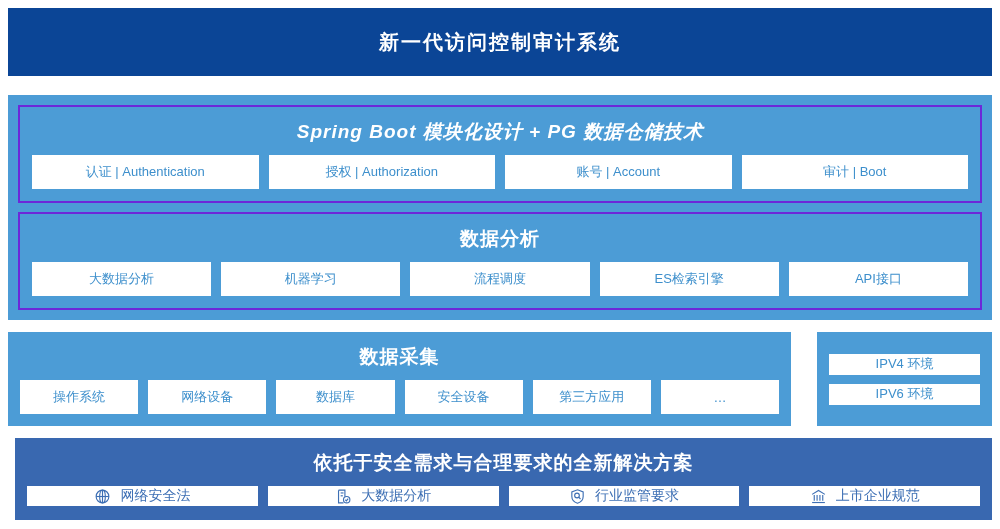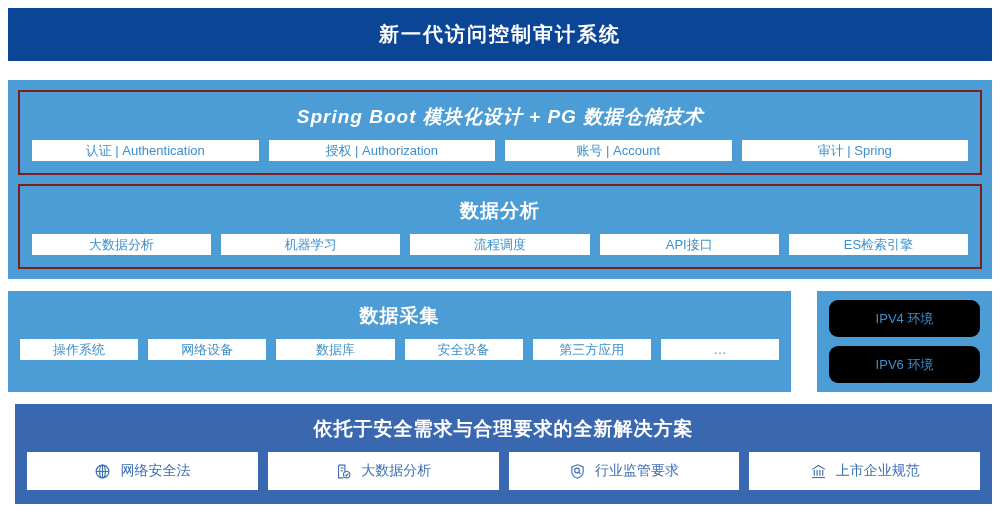--- a/index.html
+++ b/index.html
@@ -17,21 +17,21 @@
     height: 529px;
     position: relative;
     background: #ffffff;
     padding: 0 8px;
     display: flex;
     flex-direction: column;
   }
 
   
   .header-bar {
-    height: 53px;
+    height: 68px;
     margin-top: 8px;
     background: #0b4596;
     display: flex;
     align-items: center;
     justify-content: center;
     flex: 0 0 auto;
   }
   .header-title {
     color: #ffffff;
     font-size: 20px;
@@ -41,21 +41,21 @@
 
   
   .platform-block {
     margin-top: 19px;
     background: #4c9cd6;
     padding: 10px;
     flex: 0 0 auto;
   }
 
   .inner-panel {
-    border: 2px solid #7f1d1d;
+    border: 2px solid #6d28d9;
     padding: 9px 12px 12px 12px;
   }
   .inner-panel + .inner-panel { margin-top: 9px; }
 
   .panel-title {
     text-align: center;
     color: #ffffff;
     font-size: 19px;
     font-weight: bold;
     padding: 3px 0 10px 0;
@@ -66,21 +66,21 @@
     font-size: 19px;
   }
 
   .chip-row {
     display: flex;
     gap: 10px;
   }
   .chip {
     flex: 1 1 0;
     background: #ffffff;
-    height: 21px;
+    height: 34px;
     display: flex;
     align-items: center;
     justify-content: center;
     color: #3d8fcc;
     font-size: 13px;
     white-space: nowrap;
   }
 
   
   .collect-row {
@@ -98,43 +98,42 @@
     width: 175px;
     flex: 0 0 175px;
     background: #4c9cd6;
     padding: 9px 12px;
     display: flex;
     flex-direction: column;
     justify-content: center;
     gap: 9px;
   }
   .side-chip {
-    background: #000000;
-    height: 37px;
+    background: #ffffff;
+    height: 21px;
     display: flex;
     align-items: center;
     justify-content: center;
     color: #3d8fcc;
     font-size: 13px;
-    border-radius: 9px;
   }
 
   
   .bottom-block {
     margin-top: 12px;
     background: #3968b0;
     padding: 9px 12px 14px 12px;
     flex: 0 0 auto;
     margin-left: 7px;
   }
   .bottom-block .panel-title { color: #ffffff; }
   .bottom-chip {
     flex: 1 1 0;
     background: #ffffff;
-    height: 38px;
+    height: 20px;
     display: flex;
     align-items: center;
     justify-content: center;
     gap: 9px;
     color: #3d6fb4;
     font-size: 14px;
     white-space: nowrap;
   }
   .bottom-chip svg { display: block; }
   .icon-wrap { display: flex; align-items: center; }
@@ -149,32 +148,32 @@
   </div>
 
   <div class="platform-block">
 
     <div class="inner-panel">
       <div class="panel-title italic">Spring Boot 模块化设计 + PG 数据仓储技术</div>
       <div class="chip-row">
         <div class="chip">认证 | Authentication</div>
         <div class="chip">授权 | Authorization</div>
         <div class="chip">账号 | Account</div>
-        <div class="chip">审计 | Spring</div>
+        <div class="chip">审计 | Boot</div>
       </div>
     </div>
 
     <div class="inner-panel">
       <div class="panel-title">数据分析</div>
       <div class="chip-row">
         <div class="chip">大数据分析</div>
         <div class="chip">机器学习</div>
         <div class="chip">流程调度</div>
+        <div class="chip">ES检索引擎</div>
         <div class="chip">API接口</div>
-        <div class="chip">ES检索引擎</div>
       </div>
     </div>
 
   </div>
 
   <div class="collect-row">
 
     <div class="collect-main">
       <div class="panel-title">数据采集</div>
       <div class="chip-row">

